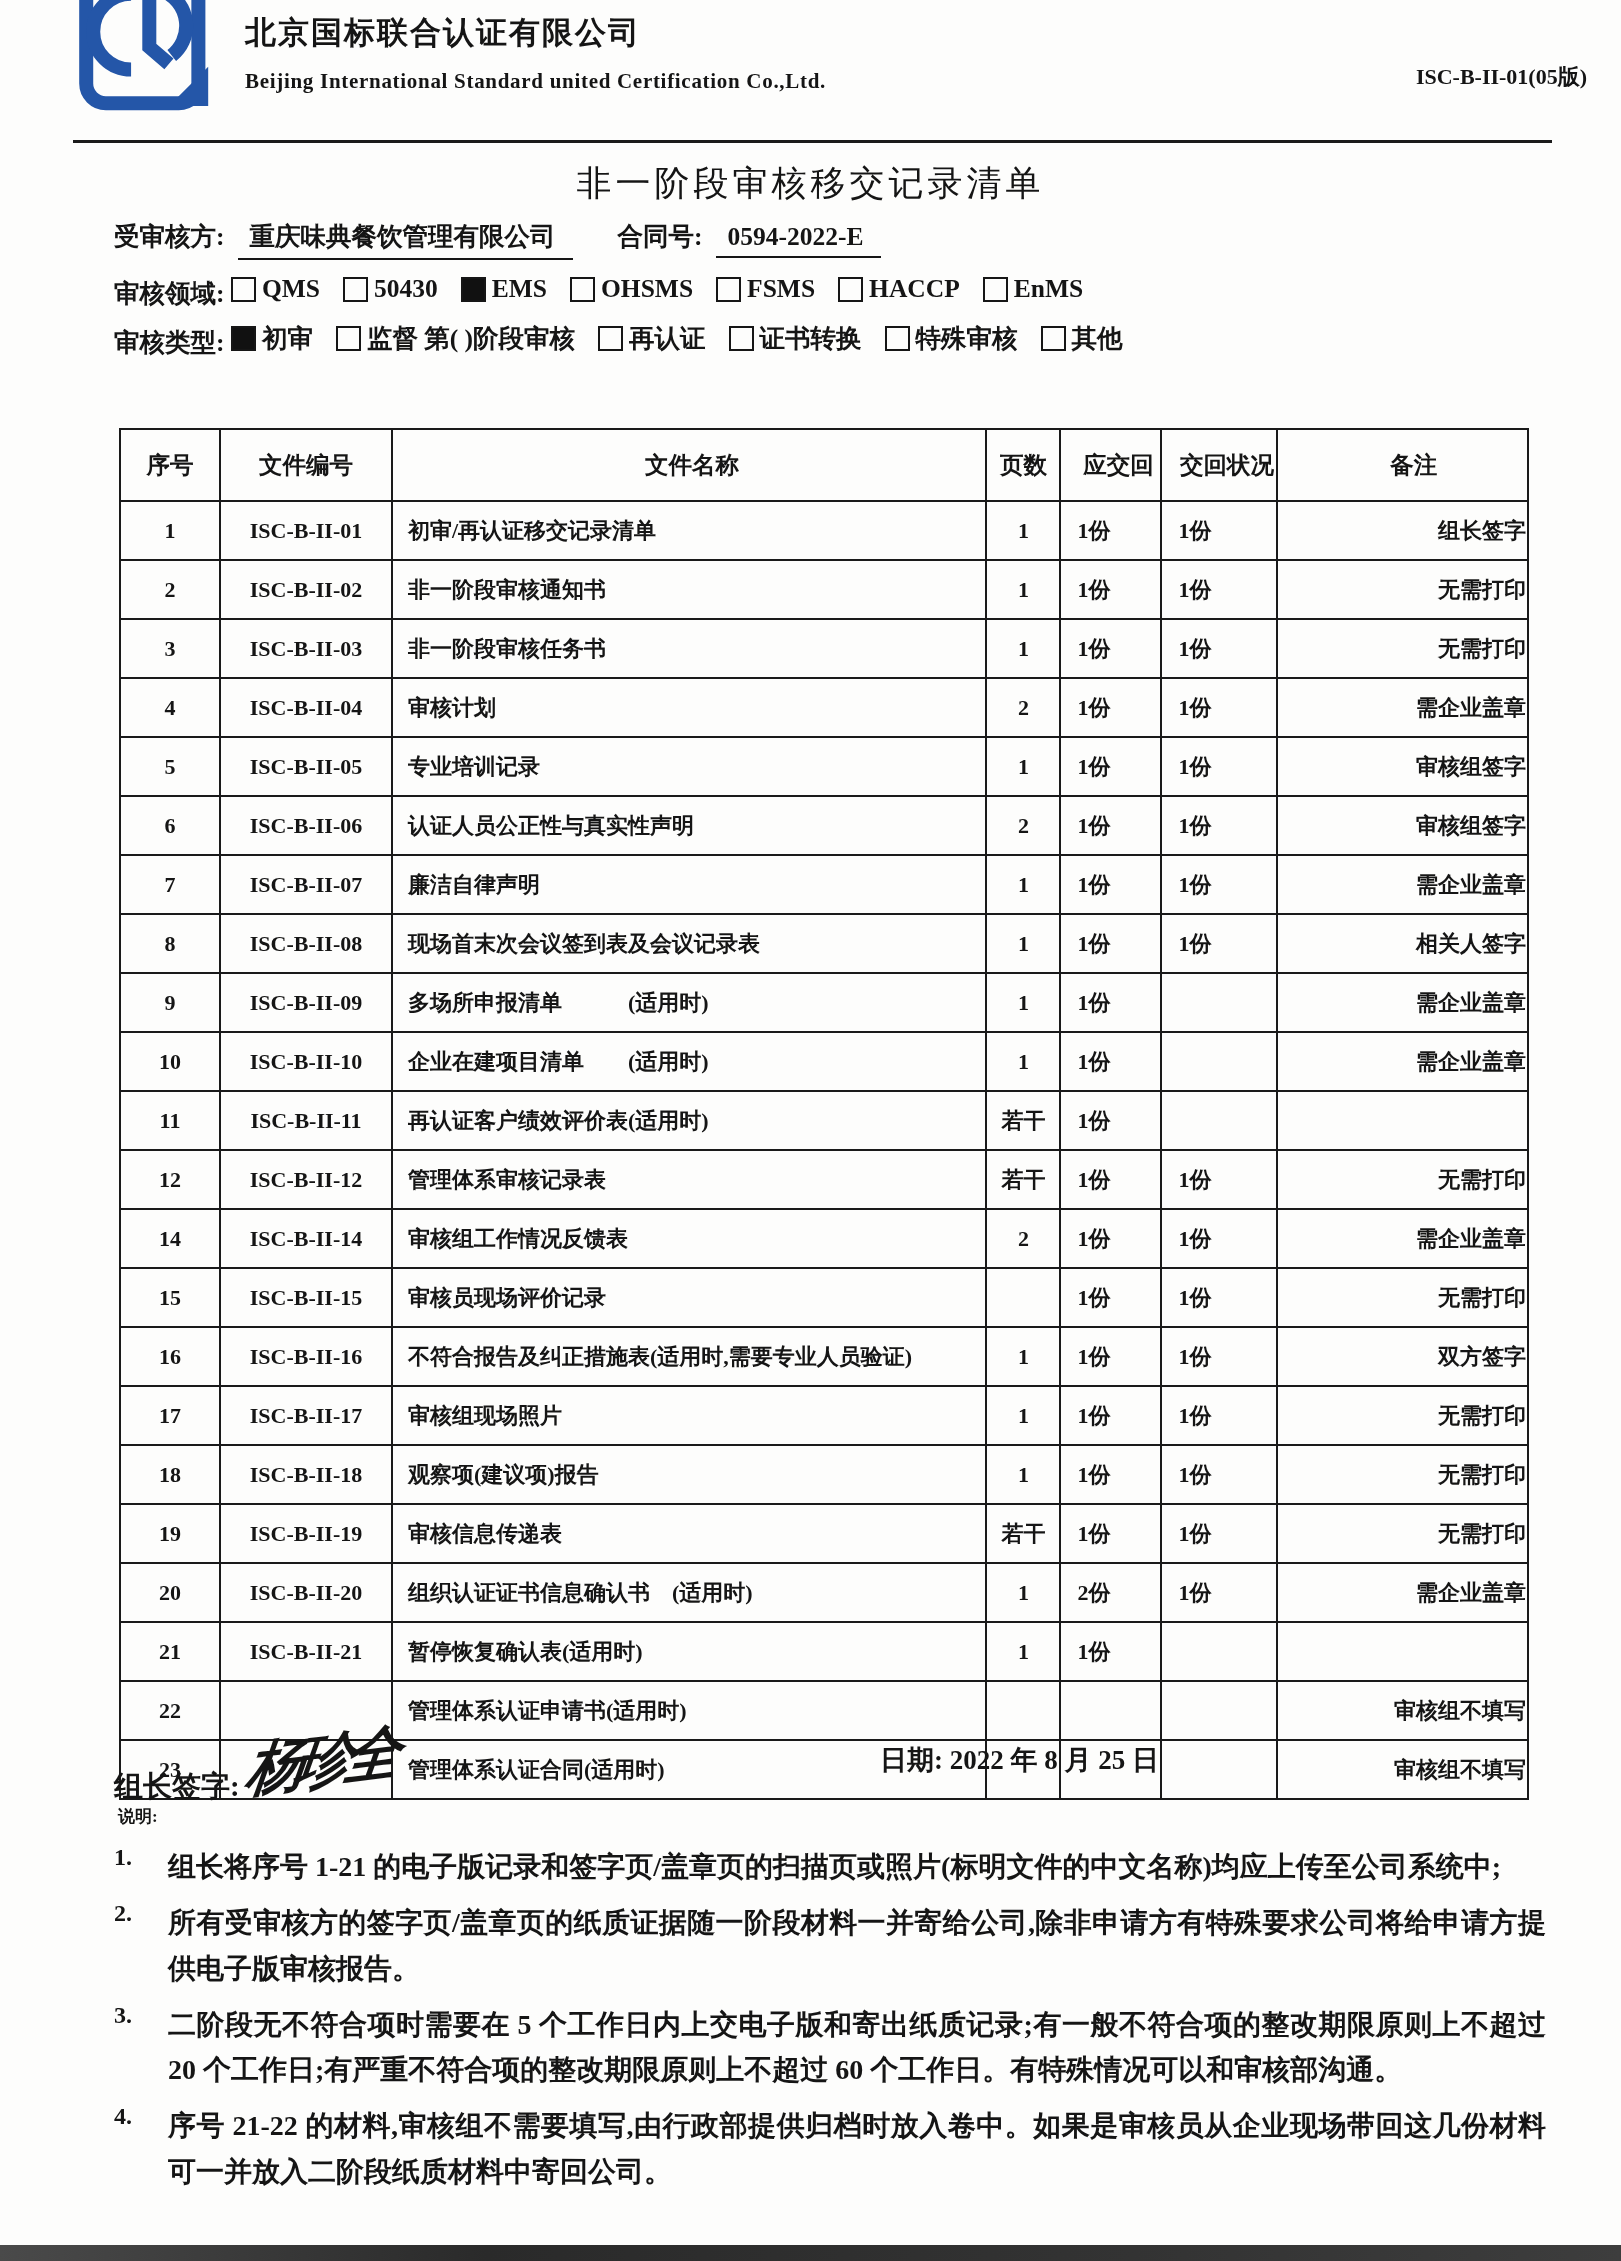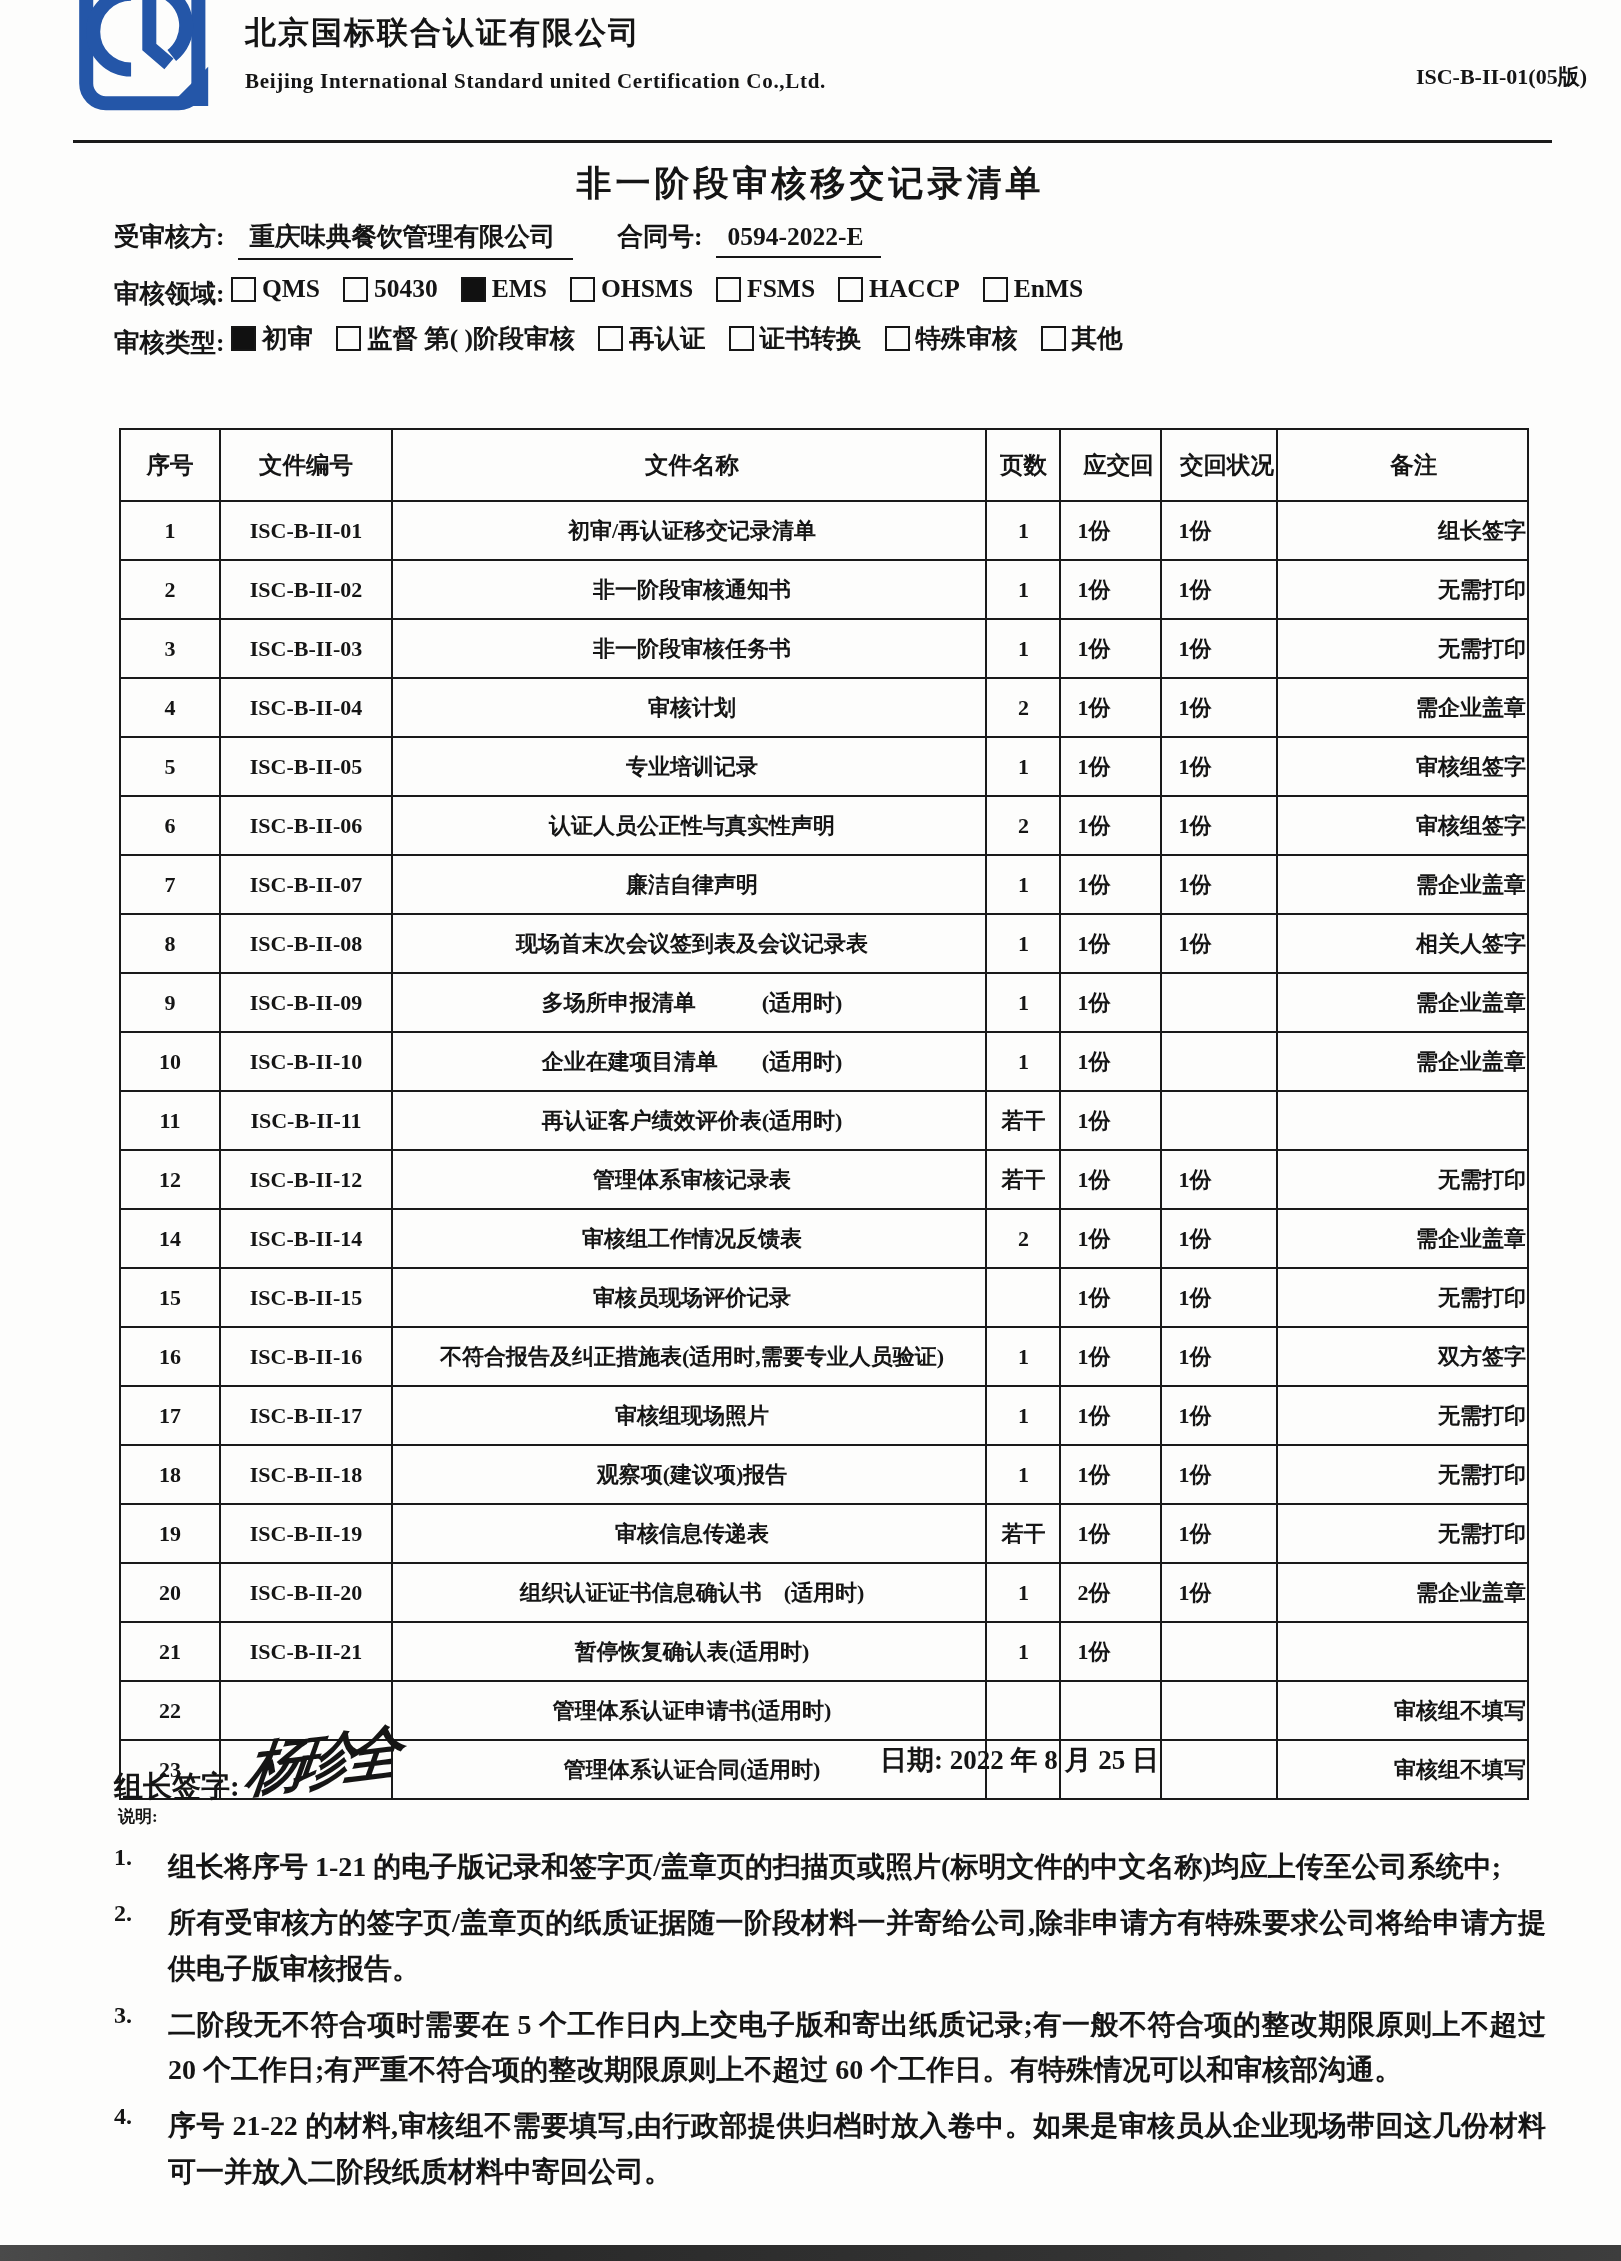--- a/index.html
+++ b/index.html
@@ -26,21 +26,21 @@
   }
   .doc-code {
     position:absolute; right:0; top:62px;
     font-size:22px; font-weight:bold; white-space:nowrap;
   }
   .hdr-rule { position:absolute; top:140px; left:73px; width:1479px; height:3.4px; background:#1b1b1b; }
 
   
   .title {
     position:absolute; top:160px; left:0; width:100%;
-    text-align:center; font-size:35px; font-weight:bold; letter-spacing:4px;
+    text-align:center; font-size:35px; font-weight:normal; letter-spacing:4px;
   }
   .fline { position:absolute; left:114px; white-space:nowrap; font-size:25.5px; font-weight:bold; }
   .fline .lbl { font-weight:bold; }
   .uval {
     display:inline-block; border-bottom:2.7px solid #161616;
     padding:0 17.5px 4px 12px; margin-left:6.7px; font-weight:bold;
   }
   #auditee-line { top:219px; }
   #scope-line   { top:274px; }
   #type-line    { top:321px; }
@@ -61,21 +61,21 @@
   table.doc th, table.doc td {
     border:2px solid #1a1a1a;
     font-size:22px; font-weight:600;
     vertical-align:middle;
     overflow:hidden;
   }
   table.doc th { height:62px; text-align:center; font-size:23.5px; }
   table.doc td { height:49px; }
   .c0 { width:96px; text-align:center; }
   .c1 { width:168px; text-align:center; }
-  .c2 { width:568px; text-align:center; padding:4px 9.4px 4px 15px; line-height:1.45; }
+  .c2 { width:568px; text-align:left; padding:4px 9.4px 4px 15px; line-height:1.45; }
   .c3 { width:70px; text-align:center; }
   .c4 { width:82px; text-align:left; padding-left:16px; }
   .c5 { width:97px; text-align:left; padding-left:16px; }
   .c6 { text-align:right; padding-left:23px; }
 
   
   .sig-row { position:absolute; top:1738px; left:114px; width:1412px; height:81px; }
   .sig-label { font-size:29px; font-weight:bold; }
   .signature {
     display:inline-block;

